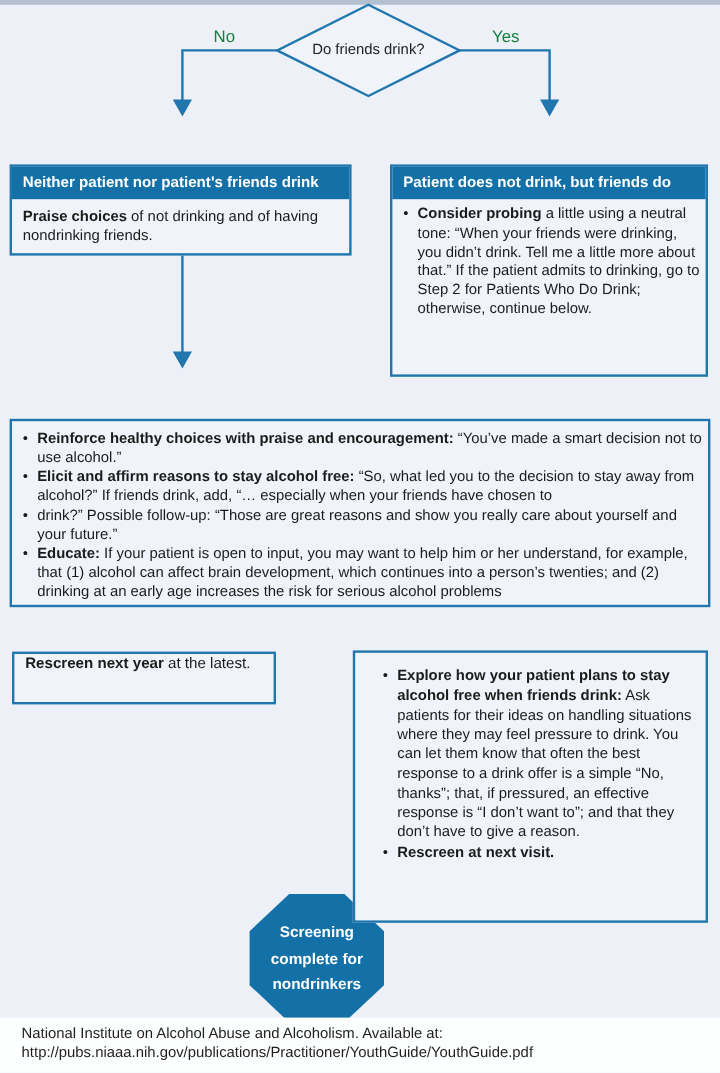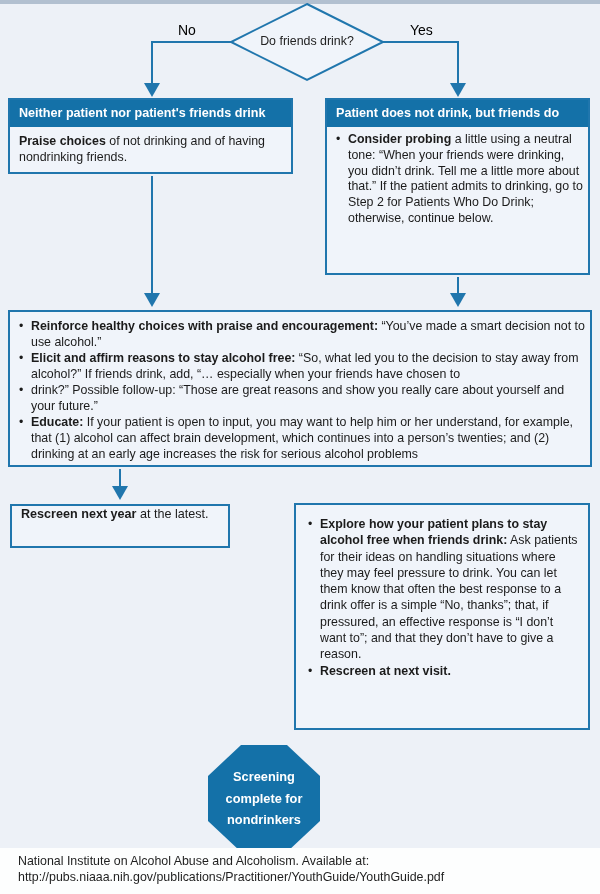--- a/index.html
+++ b/index.html
@@ -5,47 +5,47 @@
   html,body{margin:0;padding:0;}
   .page{
     position:relative;width:600px;height:894px;overflow:hidden;
     background:#edf1f7;
     font-family:"Liberation Sans","DejaVu Sans",sans-serif;
     color:#1b1b1b;
   }
   .topbar{position:absolute;left:0;top:0;width:600px;height:4px;background:#b2c0d0;}
   .connectors{position:absolute;left:0;top:0;width:600px;height:894px;pointer-events:none;}
 
-  .branch-label{position:absolute;font-size:14px;color:#000000;}
+  .branch-label{position:absolute;font-size:14px;color:#15803d;}
   .label-no{left:178px;top:22px;}
   .label-yes{left:410px;top:22px;}
   .diamond-text{
     position:absolute;left:237px;top:34px;width:140px;text-align:center;
     font-size:12.4px;color:#222;
   }
 
   .fbox{
-    position:absolute;background:#f0f4fa;border:2px solid #2076ad;box-sizing:border-box;
+    position:absolute;background:#f0f4fa;border:2px solid #2076ad;box-sizing:border-box;margin-top:39px;
   }
   .fbox .hdr{
     background:#1471a8;color:#ffffff;font-weight:bold;font-size:12.6px;
     height:27px;line-height:27px;padding-left:9px;white-space:nowrap;overflow:hidden;
   }
   .body-txt{padding:6px 5px 4px 9px;font-size:12.4px;line-height:16px;}
 
   .box-left-top{left:8px;top:98px;width:285px;height:76px;}
   .box-right-top{left:325px;top:98px;width:265px;height:177px;}
   .box-middle{left:8px;top:310px;width:584px;height:157px;}
   .box-rescreen{left:10px;top:504px;width:220px;height:44px;display:flex;align-items:flex-start;}
   .box-rescreen .body-txt{padding:0 4px 0 9px;font-size:12.6px;}
   .box-right-lower{left:294px;top:503px;width:296px;height:227px;}
 
   .box-right-top .body-txt{padding:5px 5px 4px 8px;line-height:15.8px;}
   .box-middle .body-txt{padding:6px 4px 4px 8px;line-height:16px;}
-  .box-right-lower .body-txt{padding:11px 7px 4px 11px;font-size:12.4px;line-height:16.3px;}
+  .box-right-lower .body-txt{padding:11px 7px 4px 22px;font-size:12.4px;line-height:16.3px;}
 
   .bullet{position:relative;padding-left:13px;}
   .bullet::before{content:"\2022";position:absolute;left:1px;top:0;}
 
   .octagon-label{
     position:absolute;left:208px;top:745px;width:112px;height:107px;
     display:flex;flex-direction:column;justify-content:center;align-items:center;
     color:#ffffff;font-weight:bold;font-size:12.8px;line-height:21.5px;text-align:center;
   }
   .footer{

